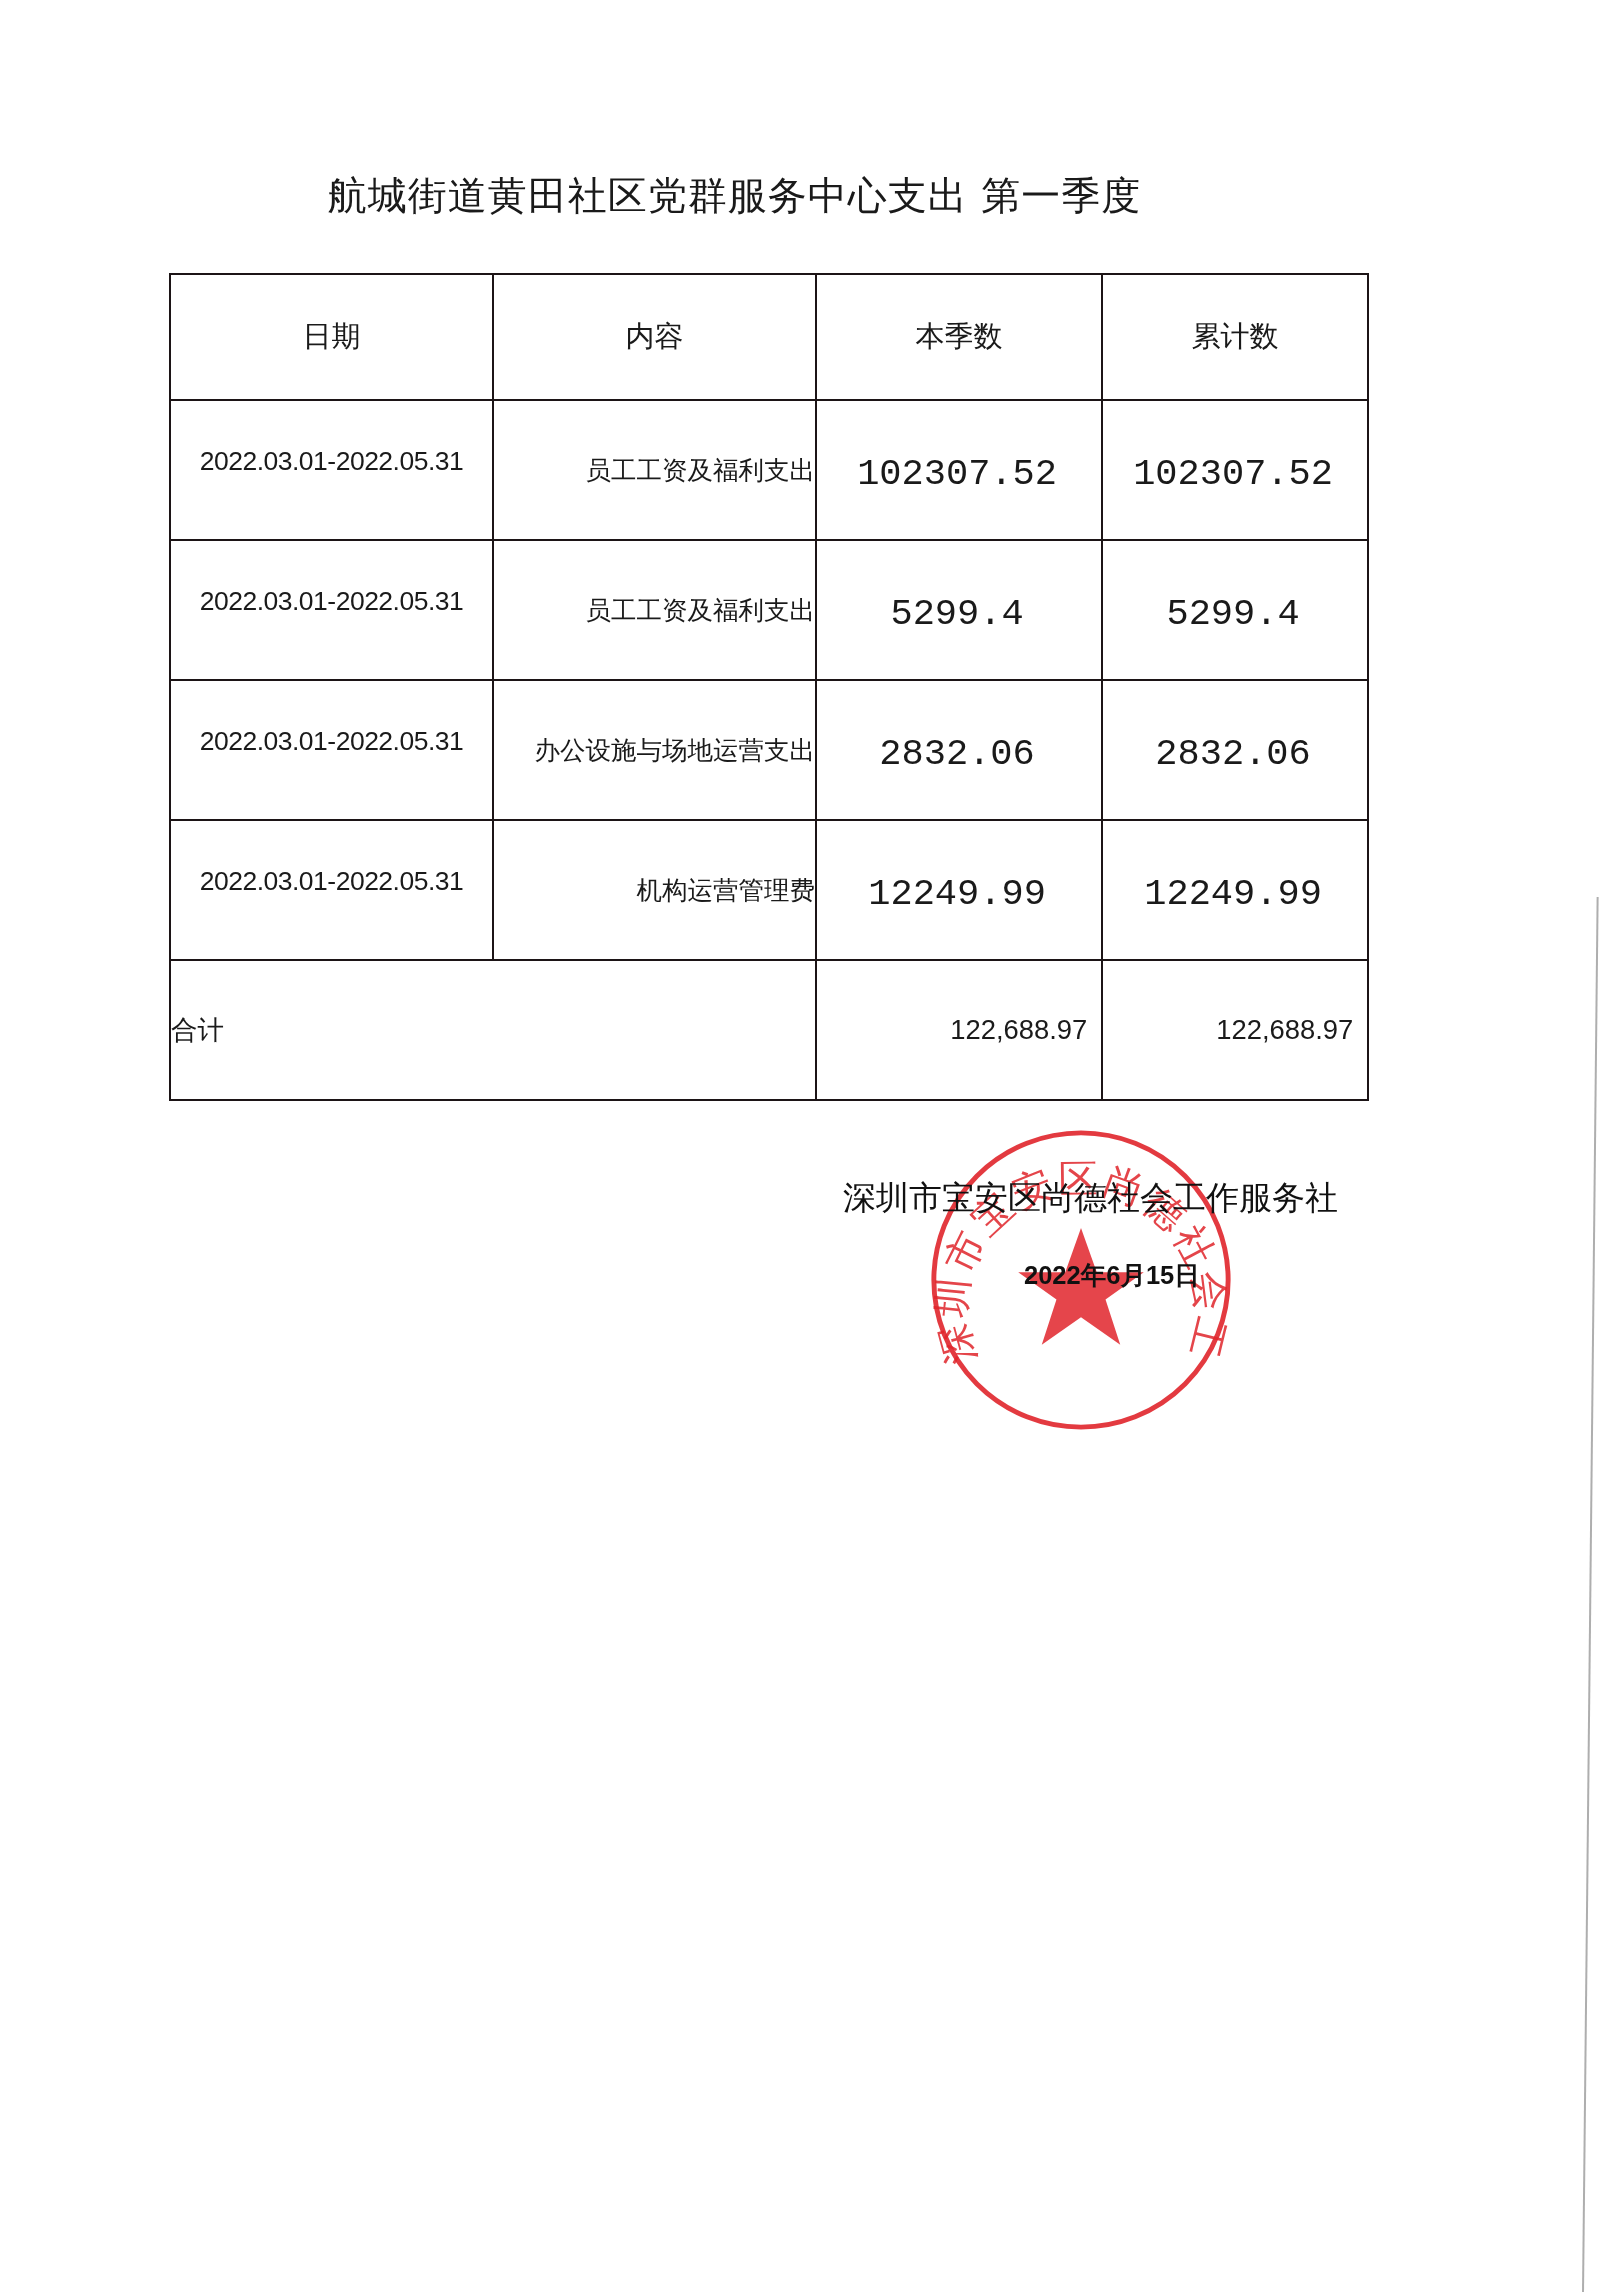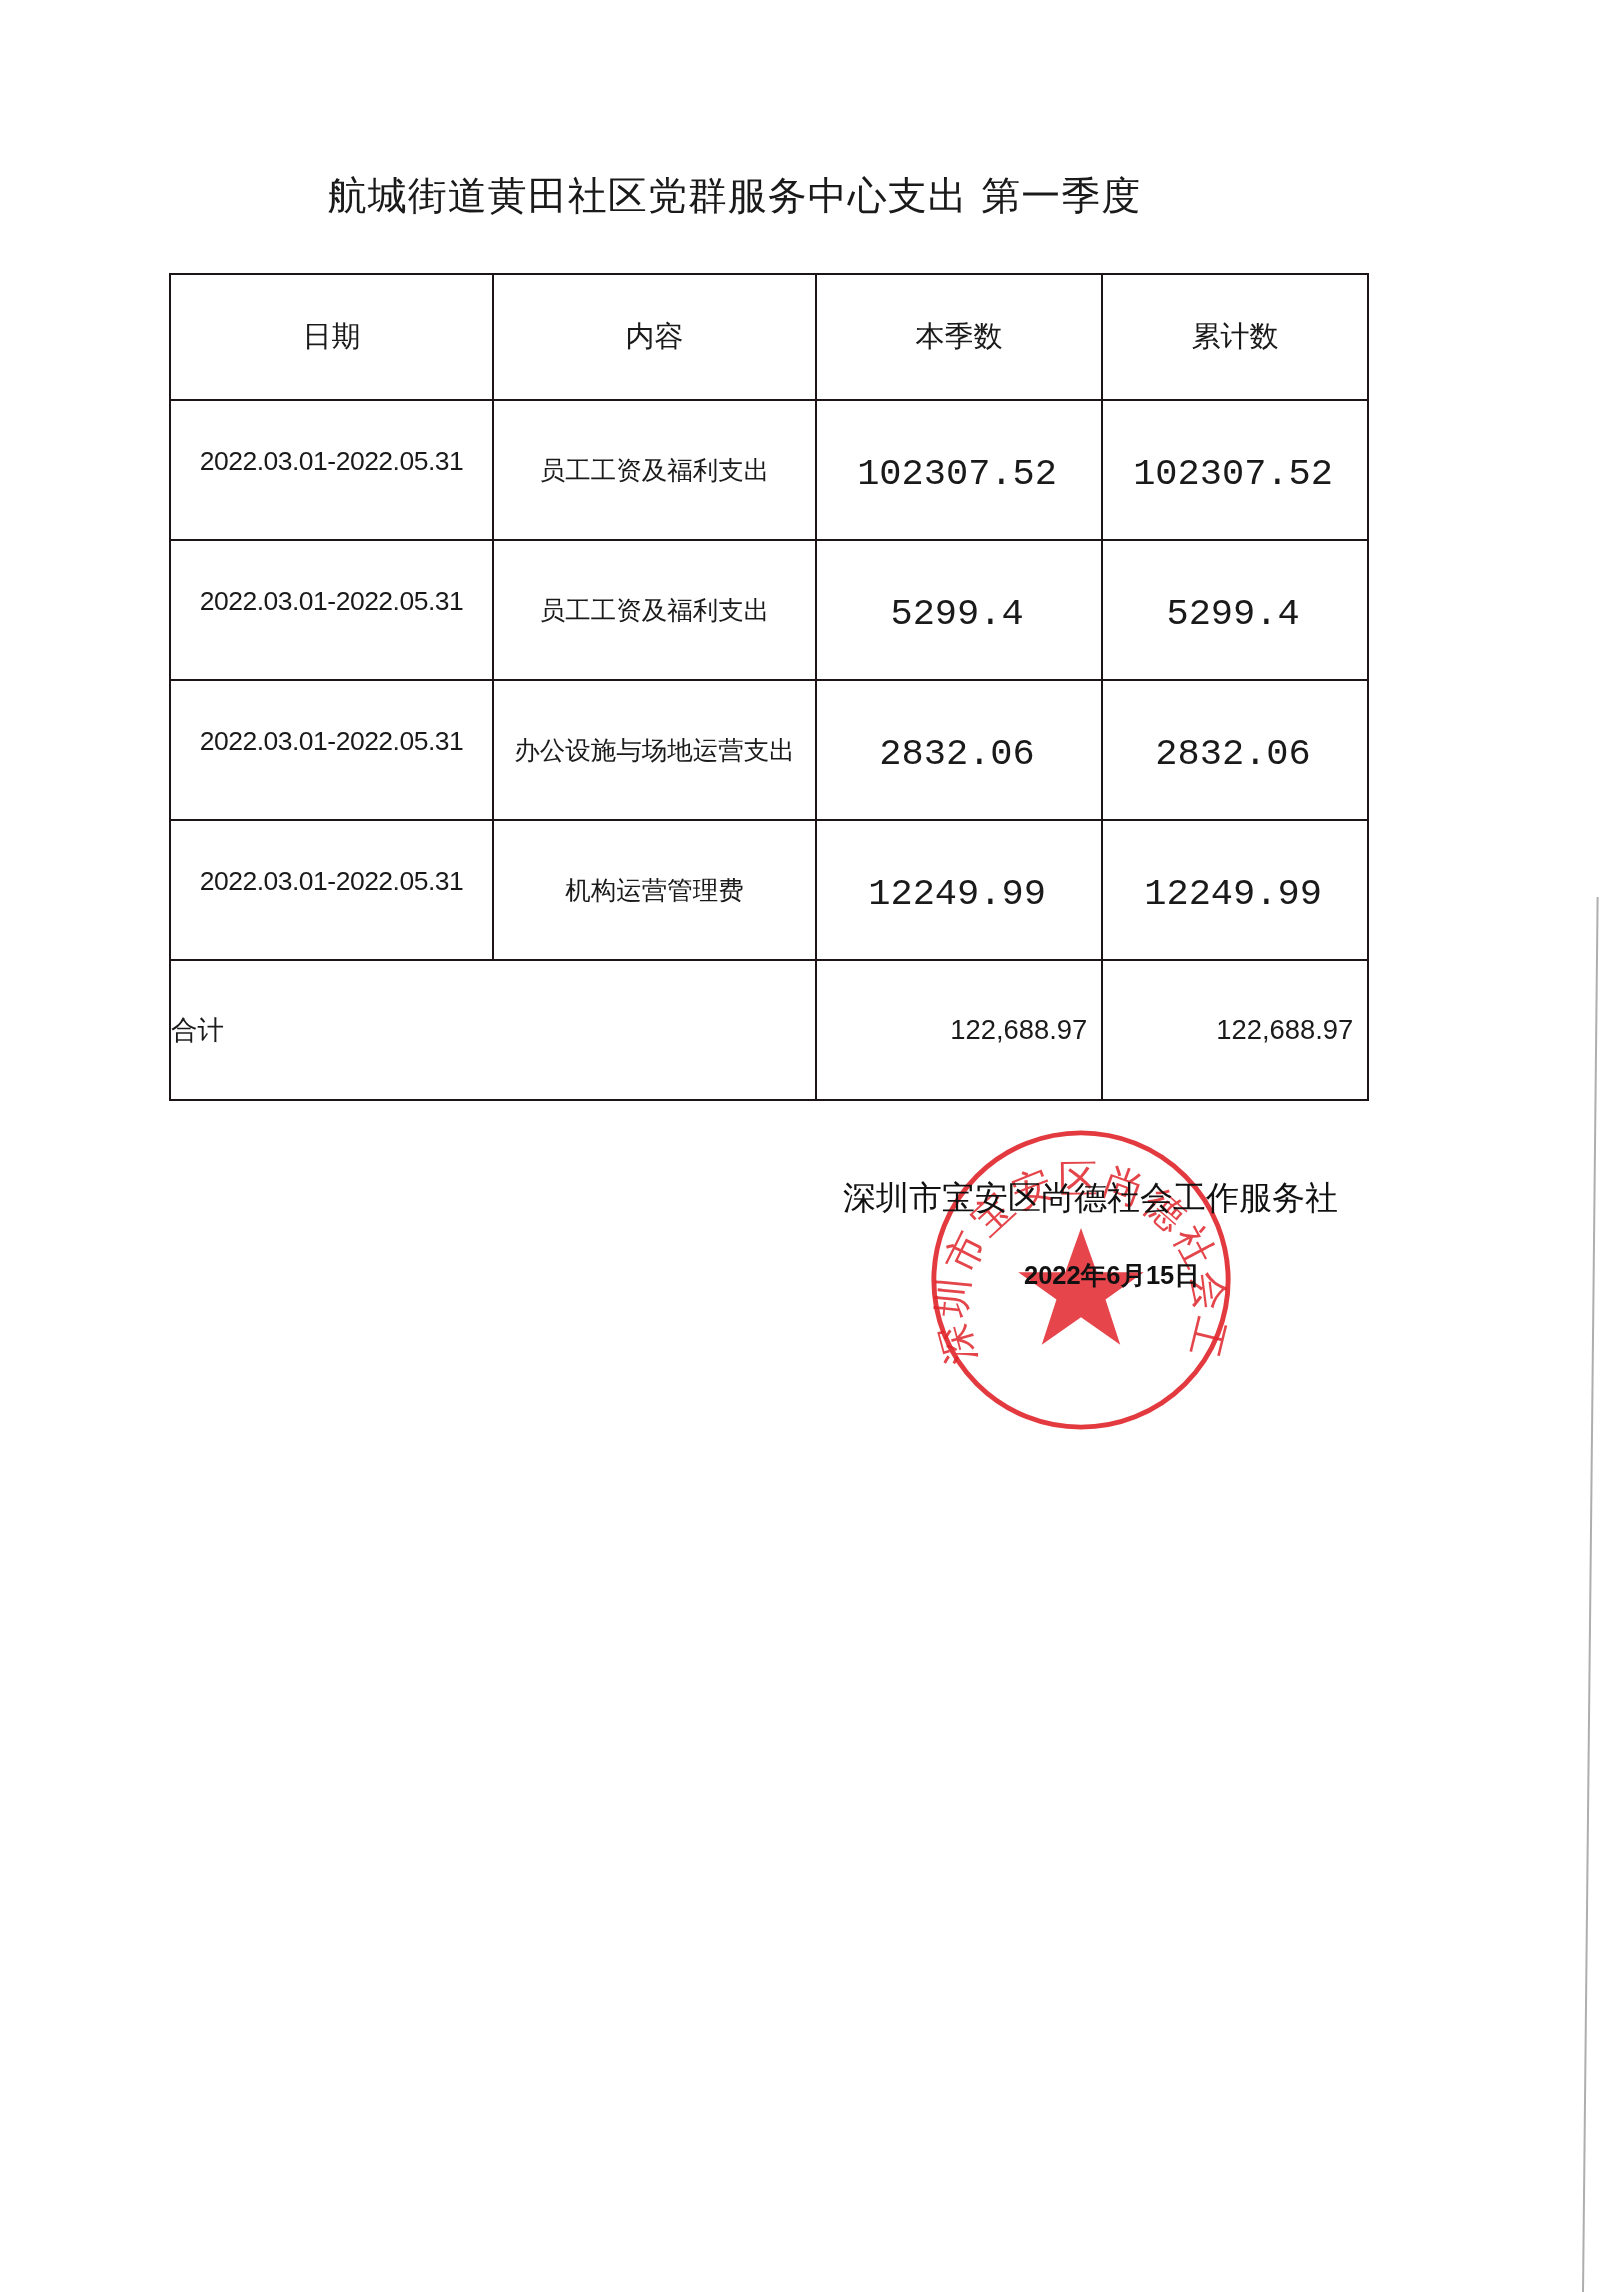--- a/index.html
+++ b/index.html
@@ -13,21 +13,21 @@
   table.ledger td, table.ledger th { border: 2.9px solid #1c1416; padding: 0; font-weight: normal; }
   table.ledger tr { height: 140px; }
   table.ledger tr.head { height: 126px; }
   .c-date { width: 323px; }
   .c-content { width: 323px; }
   .c-q { width: 286px; }
   .c-cum { width: 266px; }
   th { font-family: "DejaVu Sans", sans-serif; font-size: 29px; text-align: center; vertical-align: middle; }
   td.date { font-family: "Liberation Sans", sans-serif; font-size: 26.5px; text-align: center; vertical-align: top;
             padding-top: 45px !important; letter-spacing: -0.5px; }
-  td.content { font-family: "DejaVu Serif", serif; font-size: 25.5px; text-align: center; vertical-align: middle; }
+  td.content { font-family: "DejaVu Serif", serif; font-size: 25.5px; text-align: right; vertical-align: middle; }
   td.num { font-family: "Liberation Mono", monospace; font-size: 37px; text-align: center; vertical-align: middle;
            padding-right: 3.9px !important; padding-top: 7.8px !important; }
   td.total-label { font-family: "DejaVu Sans", sans-serif; font-size: 26.5px; text-align: left; vertical-align: middle; }
   td.total-num { font-family: "Liberation Sans", sans-serif; font-size: 27.4px; text-align: right; vertical-align: middle;
                  padding-right: 13.7px !important; margin-left: 36px; }
   .org { position: absolute; left: 843px; top: 1176px; font-family: "DejaVu Serif", serif; font-size: 33px; color: #111; z-index: 3; }
   .sign-date { position: absolute; left: 998px; top: 1258px; font-family: "Liberation Sans", sans-serif;
                font-weight: bold; font-size: 25.5px; color: #111; z-index: 3; margin-left: 26px; }
   .stamp { position: absolute; left: 926px; top: 1125px; width: 310px; height: 310px; z-index: 2; }
   .scanline { position: absolute; left: 1582px; top: 897px; width: 2px; height: 1396px;

